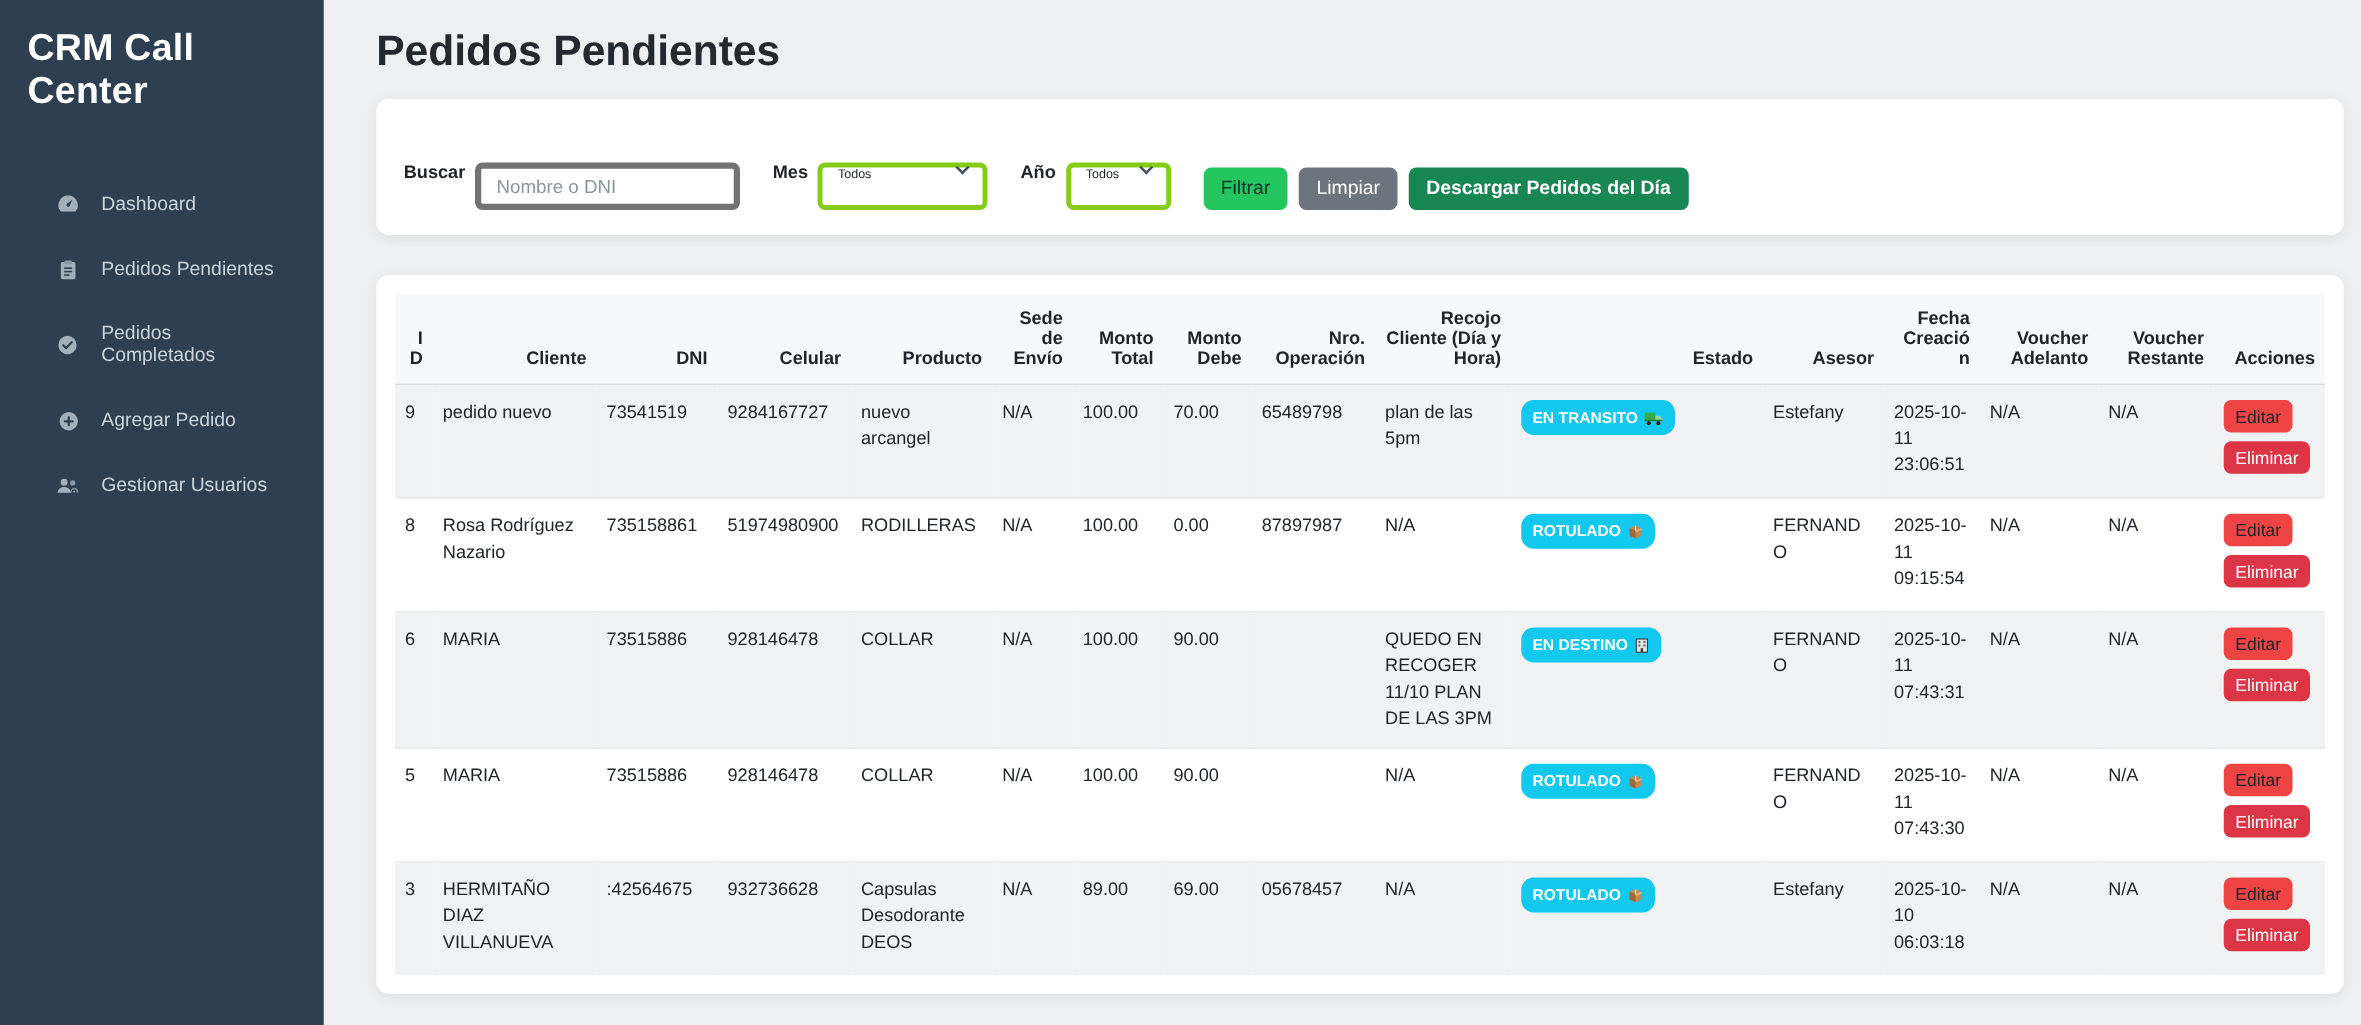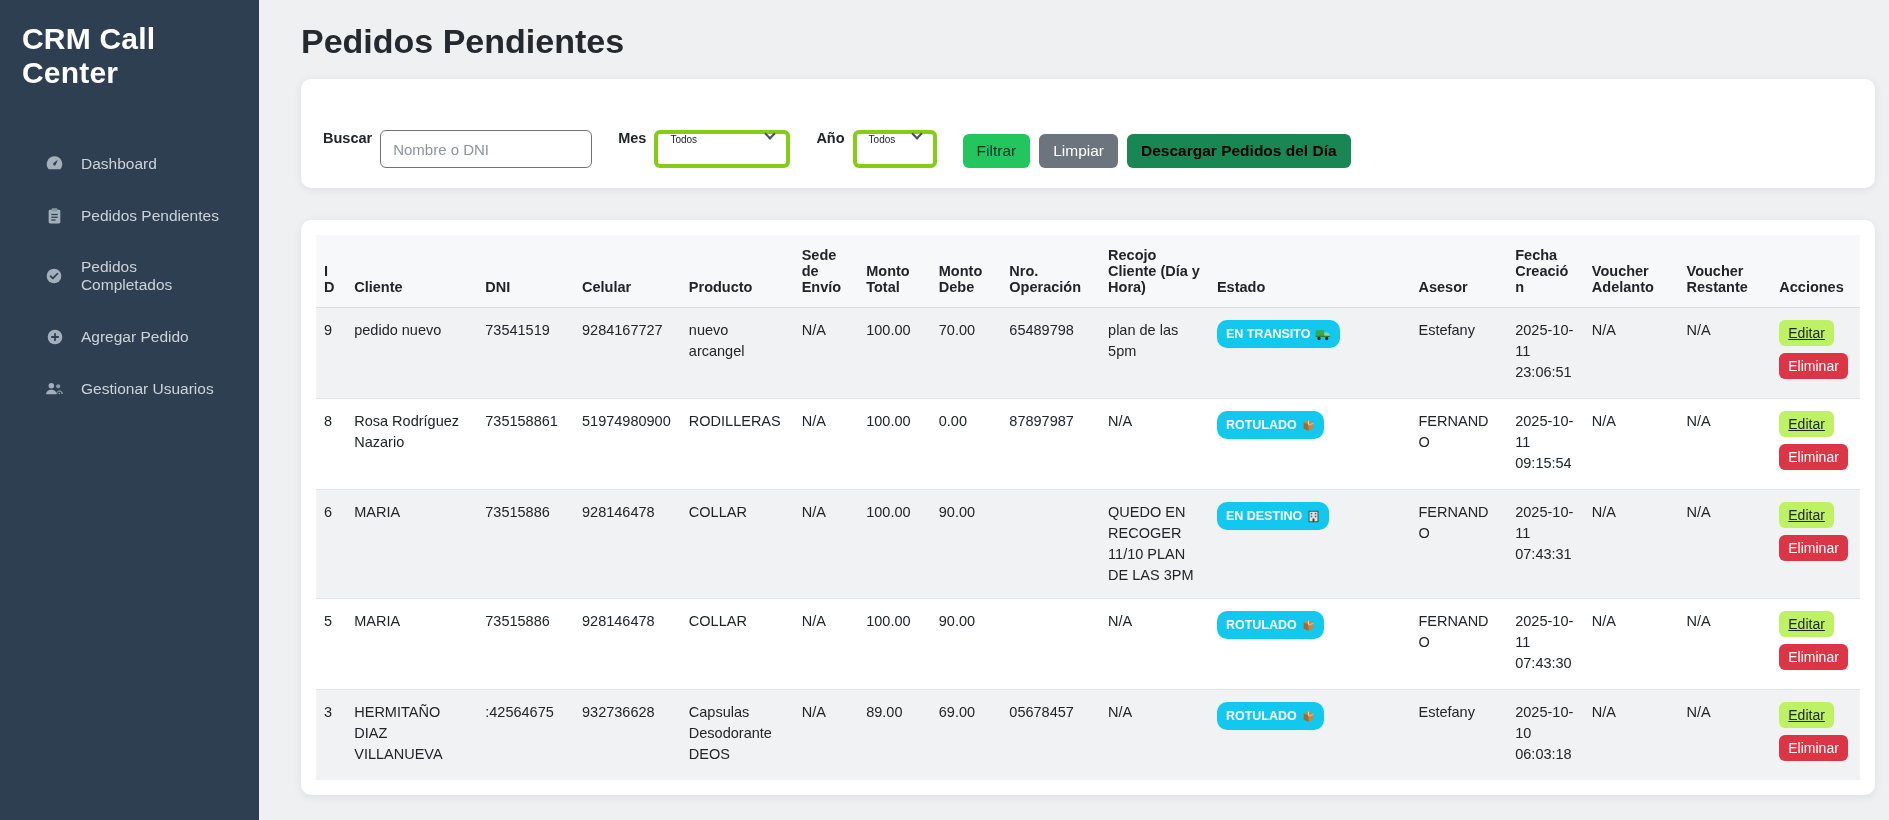--- a/index.html
+++ b/index.html
@@ -41,21 +41,21 @@
   
   .filter-card {
     padding:17px 22px 20px 22px;
     display:flex; align-items:flex-end; gap:26px;
     margin-bottom:32px;
   }
   .fgroup { display:flex; flex-direction:row; gap:8px; }
   .flabel { font-size:14.5px; font-weight:700; color:#212529; }
   .text-input {
     width:212px; height:38px;
-    border:1px solid #737373; border-radius:6px;
+    border:5px solid #737373; border-radius:6px;
     padding:0 12px; font-size:15px; color:#212529;
     font-family:"Liberation Sans", sans-serif;
     outline:none;
   }
   .text-input::placeholder { color:#8d949b; }
   .fake-select {
     height:38px; border:4px solid #84cc16; border-radius:6px;
     display:flex; align-items:flex-start; justify-content:space-between;
     padding:0 12px; font-size:10px; color:#212529; background:#fff;
     cursor:pointer;
@@ -68,30 +68,30 @@
     transform:rotate(45deg);
   }
   .btn-row { display:flex; gap:9px; align-items:flex-end; }
   .btn {
     border:none; border-radius:6px; font-size:15.5px;
     font-family:"Liberation Sans", sans-serif;
     padding:8px 14px; cursor:pointer; white-space:nowrap;
   }
   .btn-filter   { background:#22c55e; color:#07332b;margin-top:38px; }
   .btn-clear    { background:#6c757d; color:#ffffff; }
-  .btn-download { background:#198754; color:#000000; font-weight:700; }
+  .btn-download { background:#198754; color:#ffffff; font-weight:700; }
   
   .table-card { padding:15px; margin-bottom:14px; }
   table {
     width:100%; border-collapse:collapse; table-layout:fixed;
     font-size:14.5px;
   }
   thead th {
     background:#f6f8f9;
-    text-align:left; vertical-align:bottom;
+    text-align:right; vertical-align:bottom;
     font-weight:700; color:#212529;
     padding:12px 8px 12px 8px;
     border-bottom:1px solid #d8dcdf;
     overflow-wrap:break-word;
   }
   tbody td {
     vertical-align:top; text-align:left;
     padding:12px 8px 12px 8px;
     border-bottom:1px solid #e3e6e8;
     overflow-wrap:break-word;
@@ -105,21 +105,21 @@
     font-weight:700; font-size:12.5px;
     padding:5px 9px; border-radius:10px;
     white-space:nowrap;
   }
   .act-btn {
     display:block; border:none; border-radius:6px;
     font-size:14px; padding:5px 9px; cursor:pointer;
     font-family:"Liberation Sans", sans-serif;
     margin-bottom:7px;
   }
-  .act-edit   { background:#bef264; color:#212529;text-decoration:underline; }
+  .act-edit   { background:#ef4444; color:#212529; }
   .act-delete { background:#dc3545; color:#ffffff; }
 </style>
 </head>
 <body>
 
 <aside class="sidebar">
   <div class="brand">CRM Call Center</div>
   <nav class="nav">
     <div class="nav-item">
       <span class="ico">

